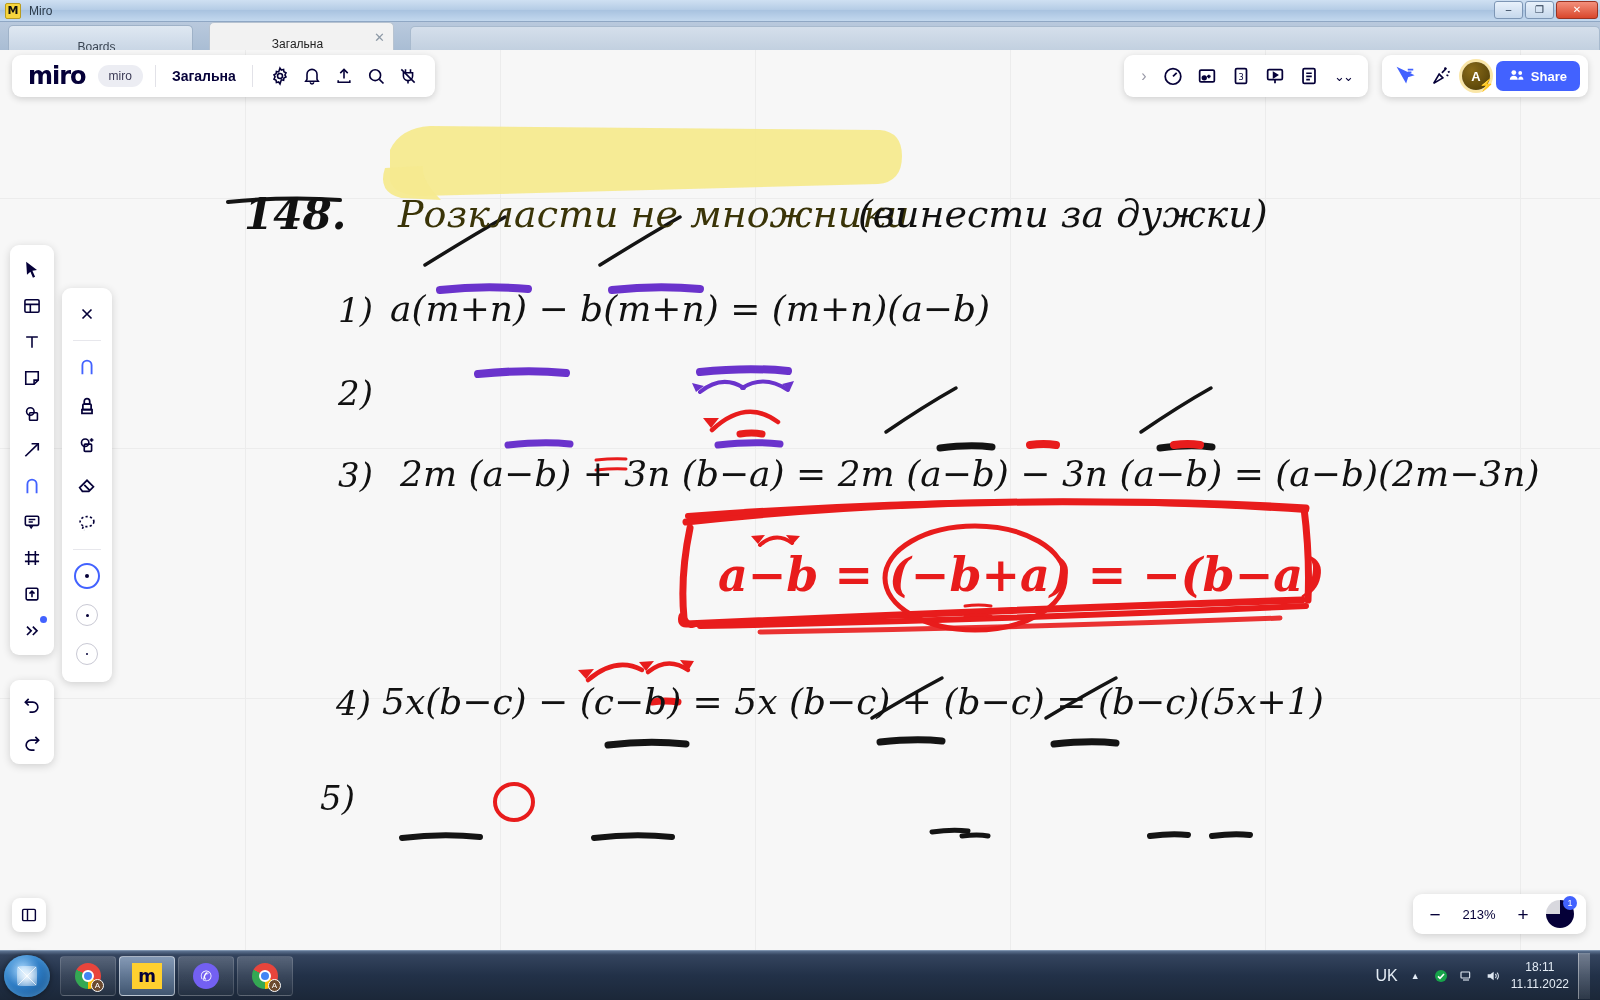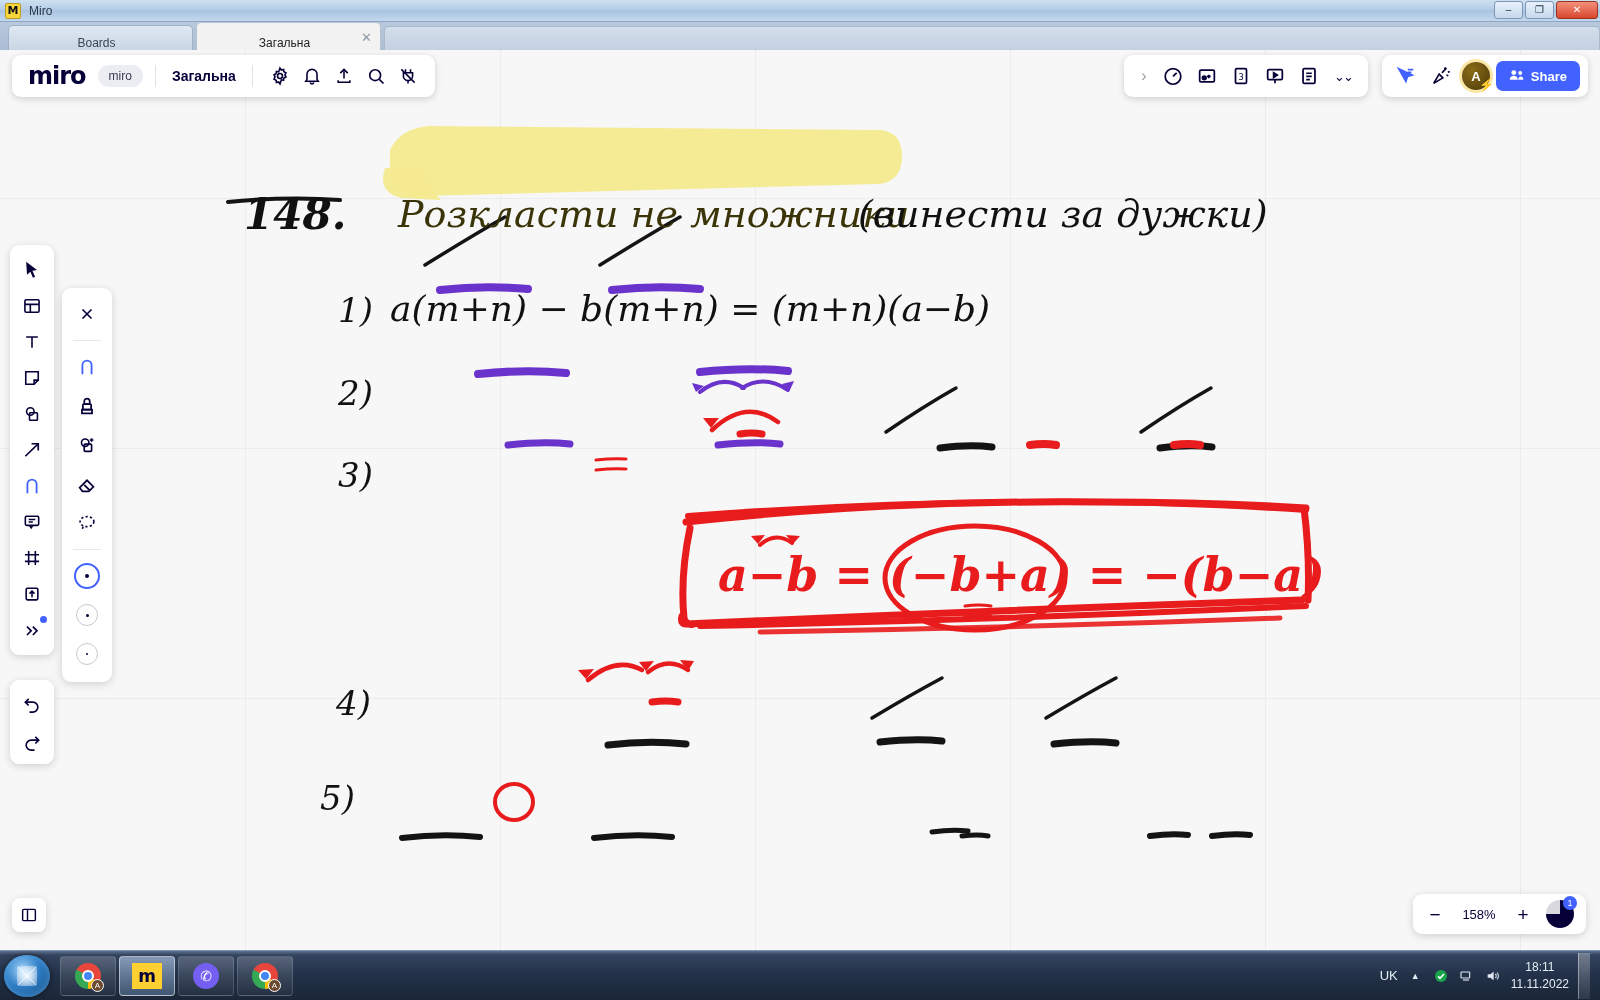--- a/index.html
+++ b/index.html
@@ -32,26 +32,26 @@
   }
   .win-btn.close { background: linear-gradient(to bottom,#f3907c,#d9472c); border-color:#9b3322; color:#fff; width:42px;}
 
   
   .tabstrip {
     position: absolute; left: 0; top: 22px; width: 1600px; height: 28px;
     background: linear-gradient(to bottom, #b9c9dd, #a9bdd4);
     display: flex; align-items: flex-end; padding-left: 8px;
   }
   .tab {
-    height: 25px; min-width: 185px; display: flex; align-items: flex-end; justify-content: center;
+    height: 25px; min-width: 185px; display: flex; align-items: flex-start; justify-content: center;
     font-size: 12px; color: #3b4654; position: relative;
     background: linear-gradient(to bottom,#dfe8f2,#c9d6e5);
     border: 1px solid #9fb2c8; border-bottom: none;
     border-top-left-radius: 5px; border-top-right-radius: 5px;
-    margin-right: 3px; padding: 4px 22px 0 14px;
+    margin-right: 16px; padding: 14px 22px 0 14px;
   }
   .tab.active {
     height: 28px; background: #f2f2f2; color: #222; border-color: #b7c3d1;
     font-weight: normal;
   }
   .tab .x { position: absolute; right: 8px; top: 50%; transform: translateY(-50%); color:#8d99a6; font-size: 13px;}
   .tab-rest { flex:1; height: 24px; background: linear-gradient(to bottom,#d5dfeb,#c2d0e0); border:1px solid #a8bace; border-bottom:none; border-radius:5px 5px 0 0;}
 
   
   .board {
@@ -187,21 +187,21 @@
   .chrome-ico { width:26px;height:26px;border-radius:50%;
     background: conic-gradient(#e8453c 0 33%, #fbbc05 33% 50%, #34a853 50% 83%, #e8453c 83% 100%);
     position:relative;}
   .chrome-ico::after{content:"";position:absolute;inset:7px;border-radius:50%;background:#4285f4;border:2px solid #fff;}
   .chrome-ico .pp{position:absolute;right:-3px;bottom:-3px;width:13px;height:13px;border-radius:50%;
     background:#6b4a2f;color:#fff;font-size:8px;display:flex;align-items:center;justify-content:center;border:1px solid #fff;}
   .miro-ico{width:30px;height:26px;background:#ffd02f;display:flex;align-items:center;justify-content:center;
     font-family:"DejaVu Sans",sans-serif;font-weight:bold;font-size:17px;color:#050038;}
   .viber-ico{width:26px;height:26px;border-radius:50%;background:#7360f2;display:flex;align-items:center;justify-content:center;color:#fff;font-size:14px;}
   .tray { margin-left:auto; display:flex; align-items:center; gap:9px; padding-right:10px; color:#e4ecf5;}
-  .tray .lang { font-size:13px; }
+  .tray .lang { font-size:16px; }
   .tray .clock { font-size:12px; line-height:1.35; text-align:center; }
   .tray-ico { width:17px; height:17px; display:flex; align-items:center; justify-content:center; font-size:13px;}
   .showdesk { width:12px; height:46px; background: linear-gradient(to bottom,rgba(255,255,255,.30),rgba(255,255,255,.08));
     border-left:1px solid rgba(255,255,255,.4); }
 
   
   .ink { position:absolute; left:0; top:0; width:1600px; height:900px; pointer-events:none; }
   .hw {
     position:absolute; font-family:"DejaVu Serif", serif; color:#111;
     white-space:nowrap; font-style:italic;
@@ -323,24 +323,26 @@
       <div class="hw" style="left:398px; top:142px; font-size:38px; color:#3a3408;">Розкласти не множники</div>
 
       <div class="hw" style="left:858px; top:142px; font-size:38px;">(винести за дужки)</div>
 
       <div class="hw" style="left:338px; top:240px; font-size:34px;">1)</div>
       <div class="hw" style="left:390px; top:238px; font-size:36px;text-align:center;">a(m+n) − b(m+n) = (m+n)(a−b)</div>
 
       <div class="hw" style="left:338px; top:323px; font-size:34px;">2)</div>
 
       <div class="hw" style="left:338px; top:405px; font-size:34px;">3)</div>
+      <div class="hw" style="left:400px; top:403px; font-size:36px;">2m (a−b) + 3n (b−a) = 2m (a−b) − 3n (a−b) = (a−b)(2m−3n)</div>
 
       <div class="hw" style="left:718px; top:498px; font-size:46px; color:#e81c1c; font-weight:bold;">a−b = (−b+a) = −(b−a)</div>
 
       <div class="hw" style="left:336px; top:633px; font-size:34px;">4)</div>
+      <div class="hw" style="left:382px; top:631px; font-size:36px;">5x(b−c) − (c−b) = 5x (b−c) + (b−c) = (b−c)(5x+1)</div>
 
       <div class="hw" style="left:320px; top:728px; font-size:34px;">5)</div>
     </div>
 
     <div class="topbar" style="top:5px;">
       <div class="miro-logo">miro</div>
       <div class="pill-free">miro</div>
       <div class="vsep"></div>
       <div class="board-name">Загальна</div>
       <div class="vsep"></div>
@@ -586,21 +588,21 @@
 
     <div class="panel-toggle">
       <svg width="18" height="18" viewBox="0 0 24 24" fill="none" stroke="#050038" stroke-width="1.9">
         <rect x="3.5" y="4.5" width="17" height="15" rx="1.5"></rect>
           <path d="M10 4.5v15"></path>
       </svg>
     </div>
 
     <div class="zoomctl">
       <div class="zbtn">−</div>
-      <div class="zval">158%</div>
+      <div class="zval">213%</div>
       <div class="zbtn">+</div>
       <div class="help-dot">
         <span class="badge">1</span>
       </div>
     </div>
   </div>
 
   <div class="taskbar">
     <div class="startorb"></div>
     <div class="tb-apps">

